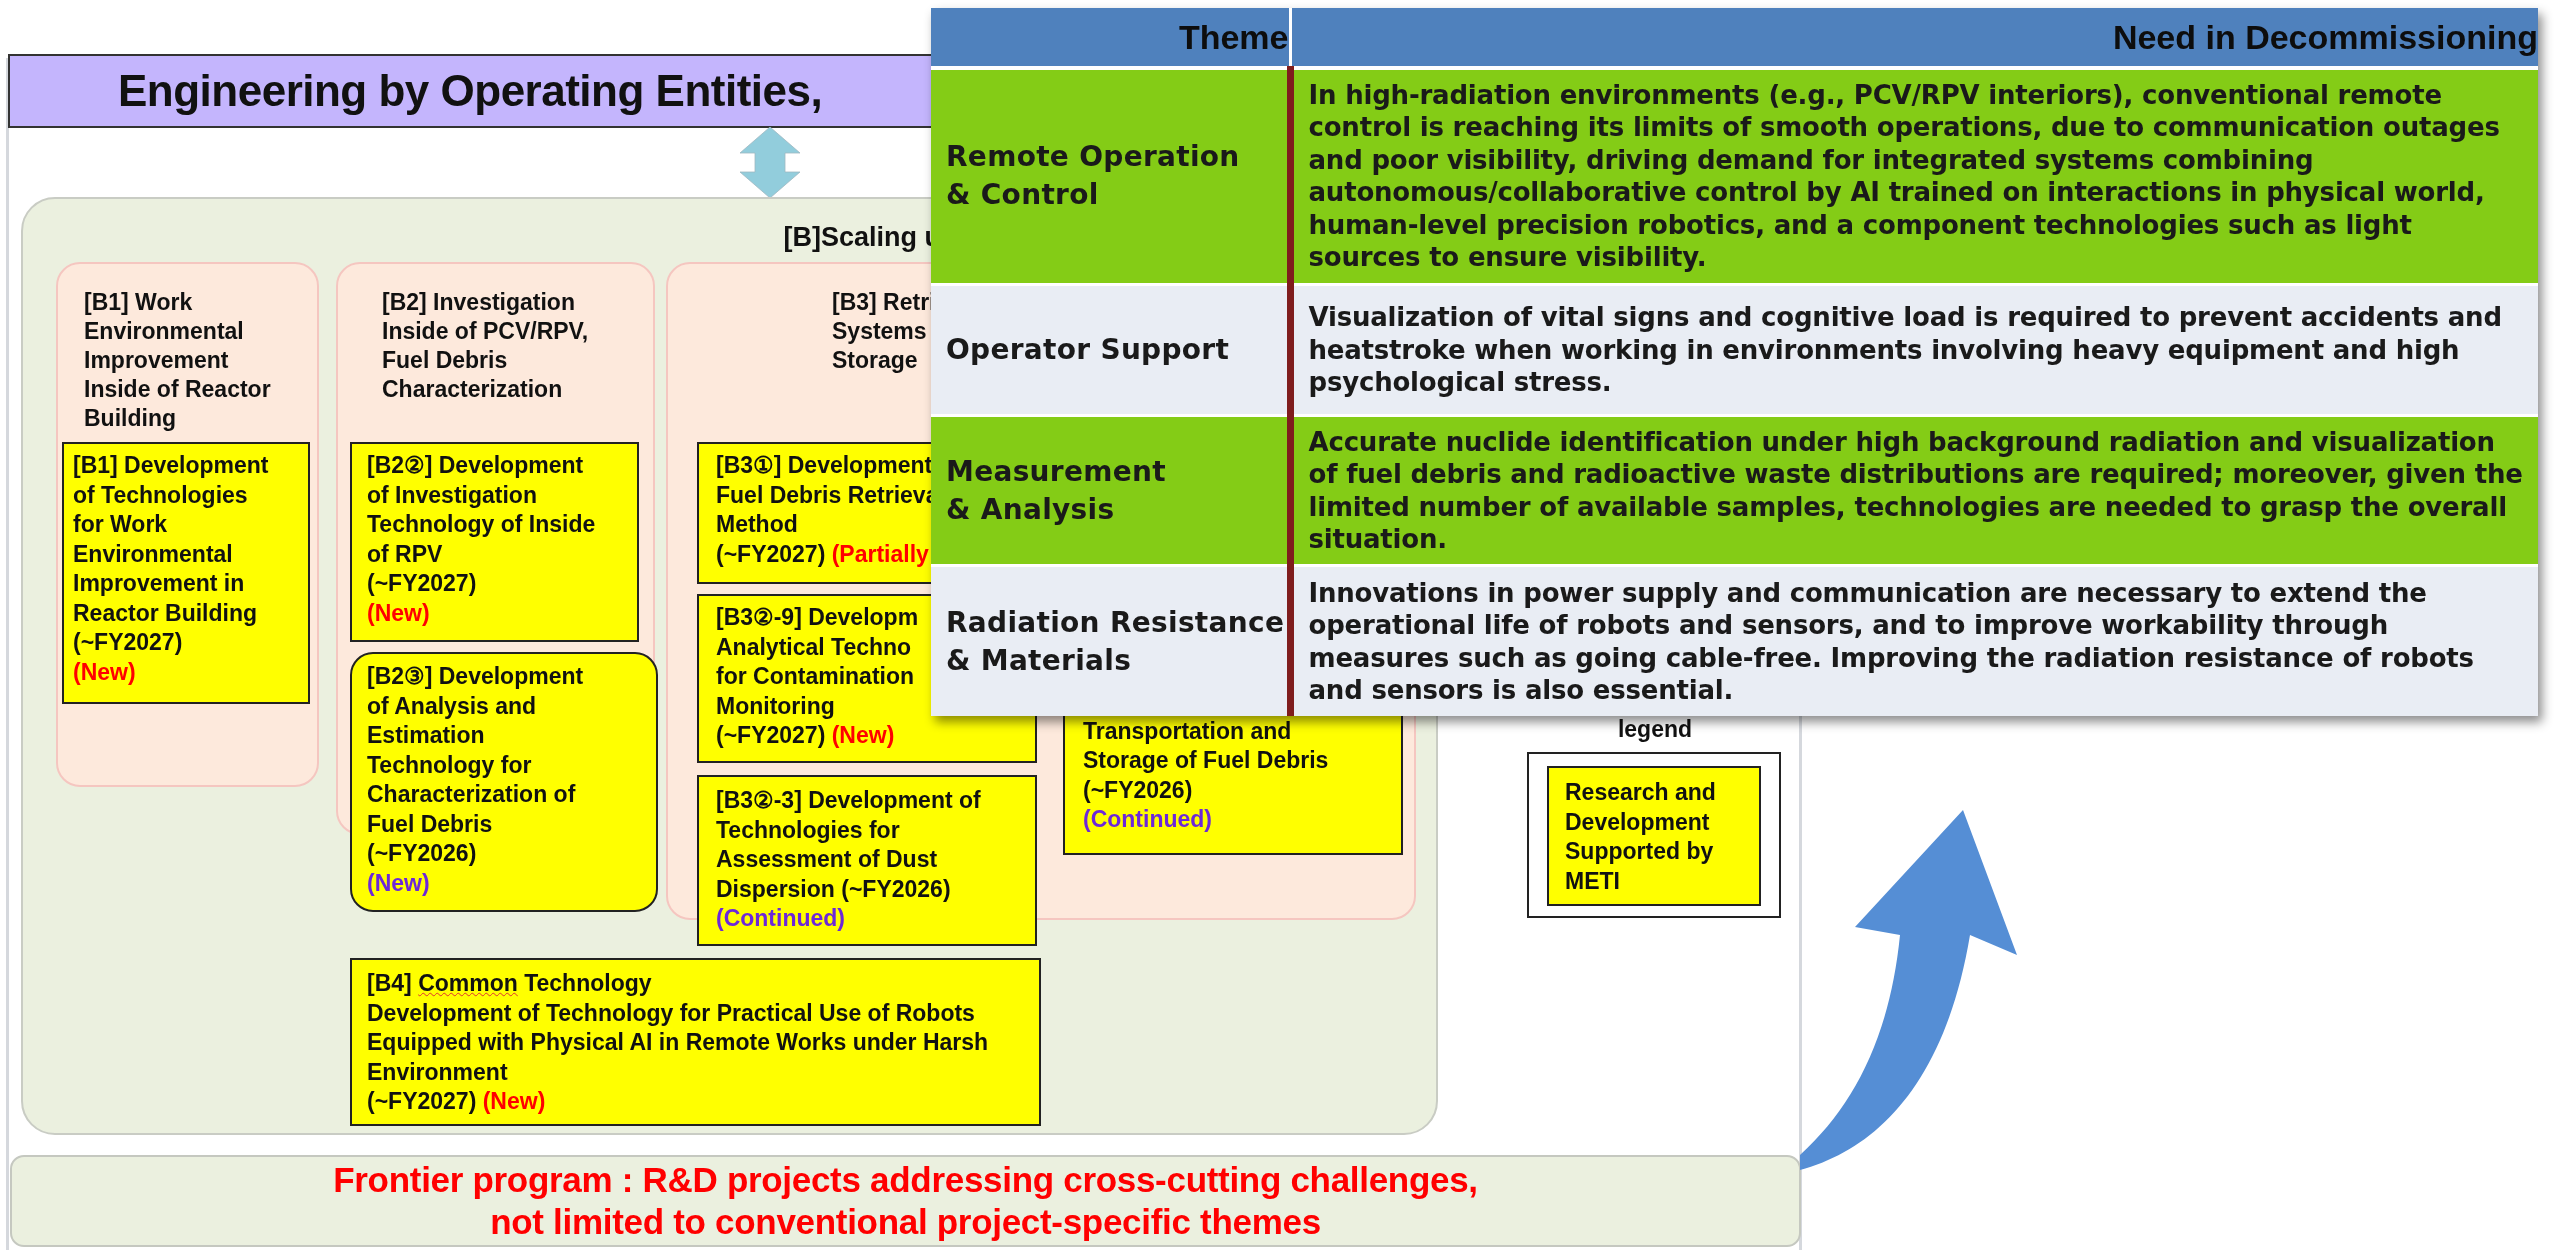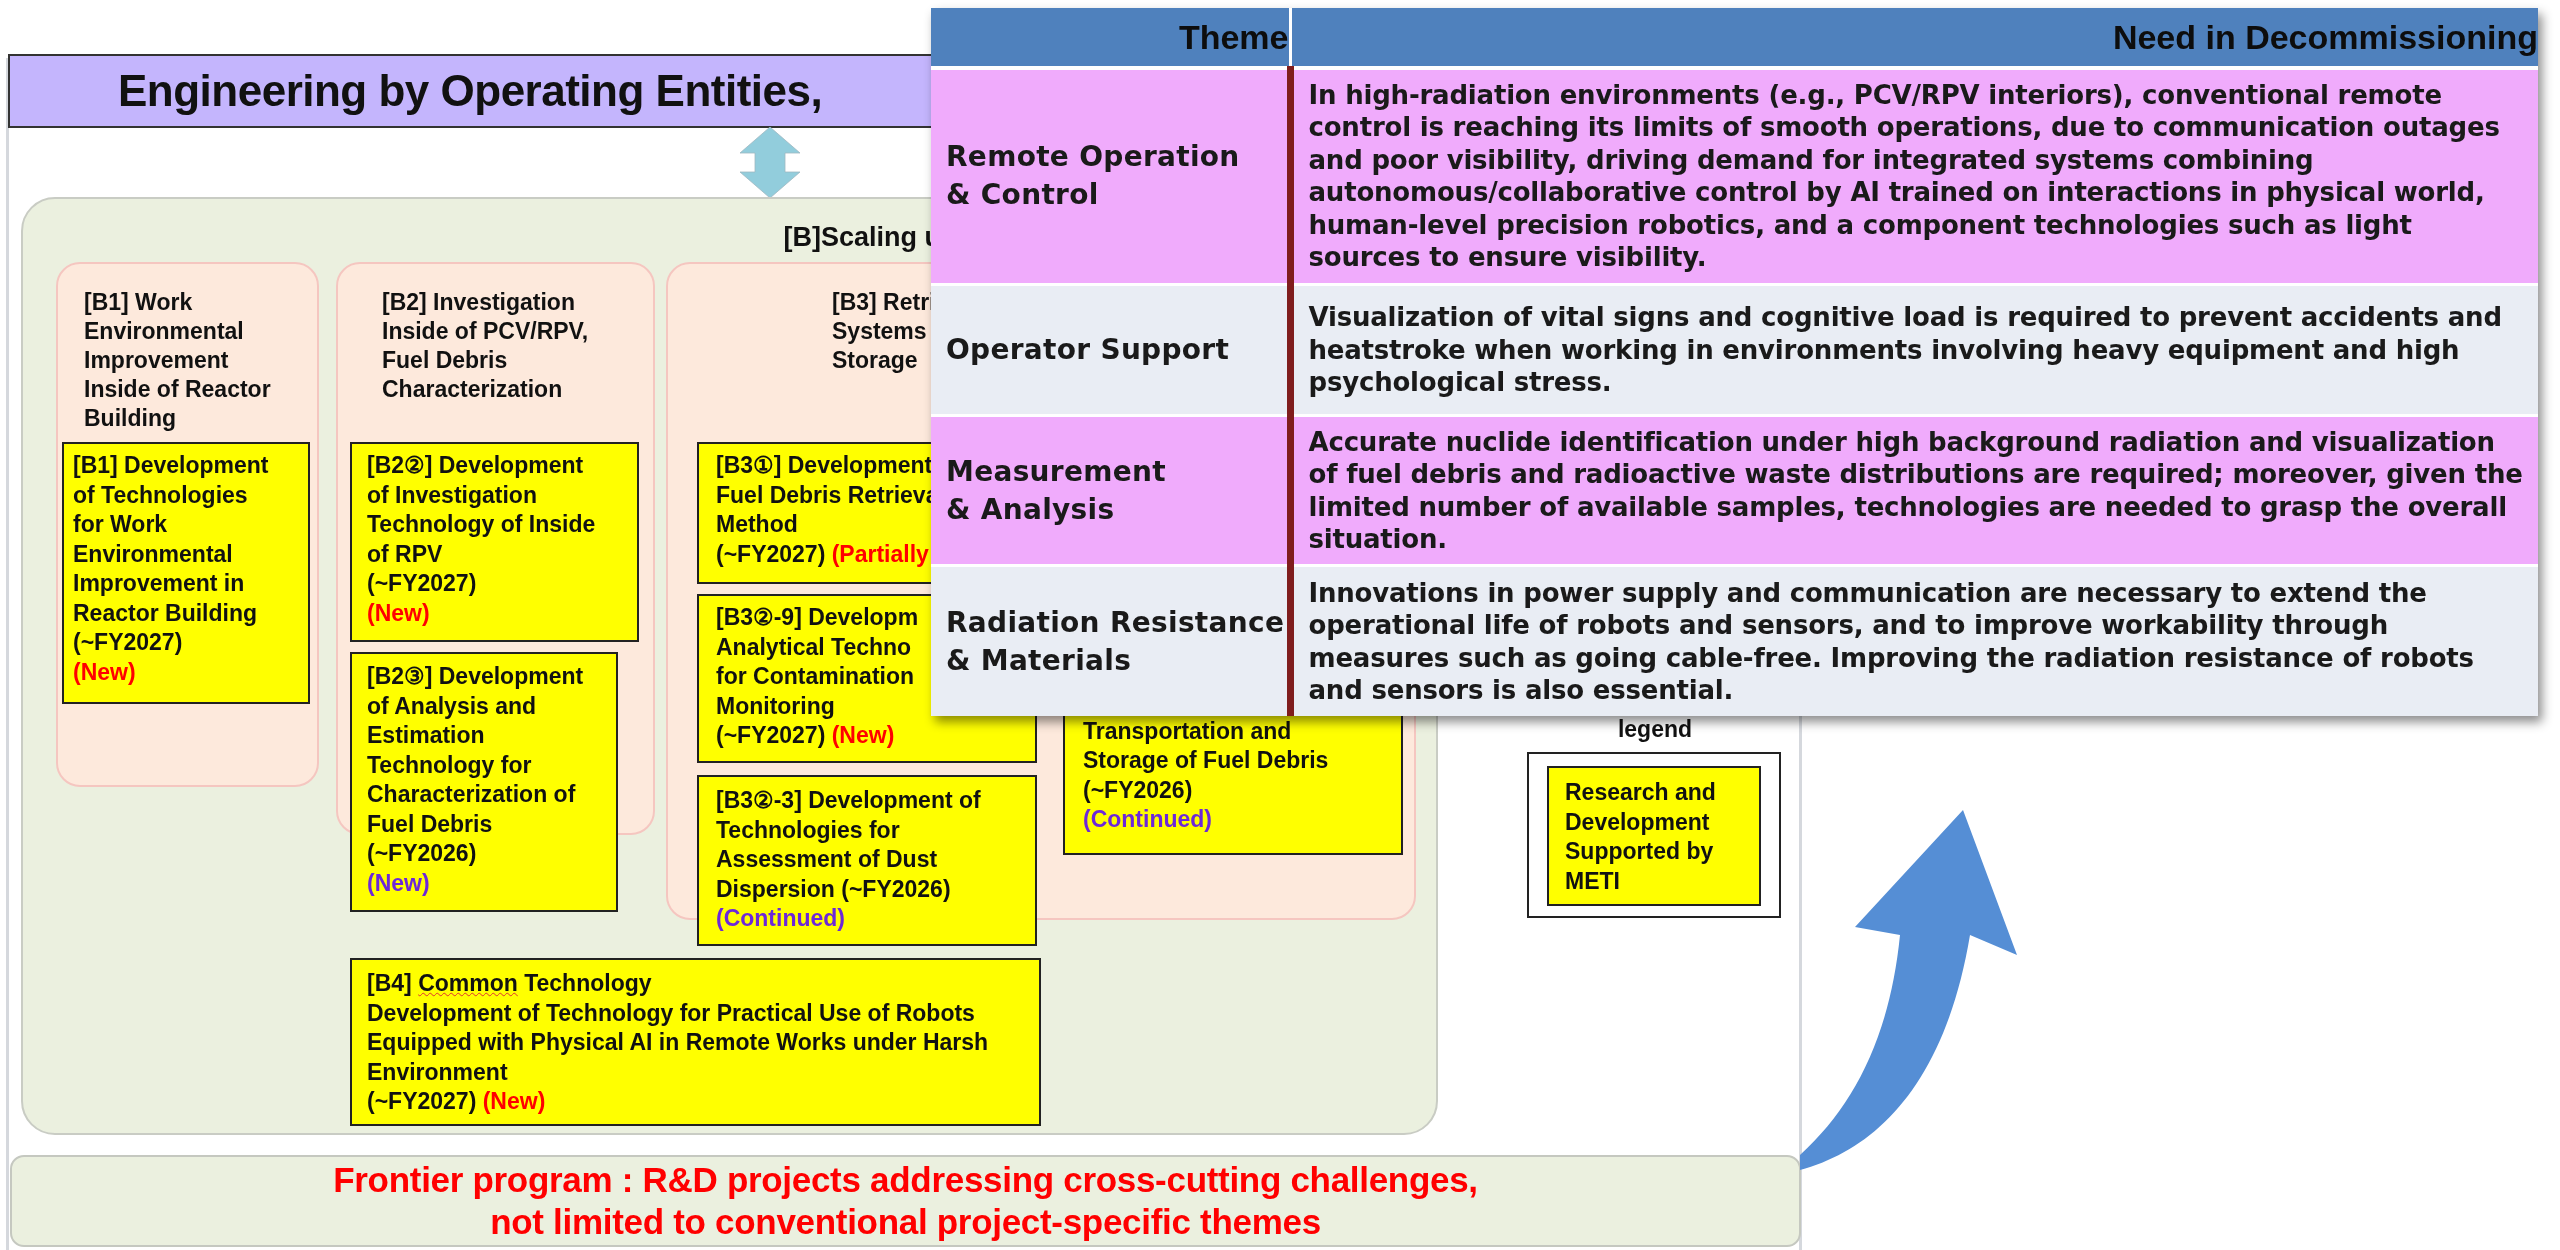--- a/index.html
+++ b/index.html
@@ -87,21 +87,21 @@
     border-right: 3px solid #fff; border-bottom: 4px solid #fff;
   }
   .needs-table th:last-child { border-right: none; }
   .needs-table td {
     font-family: "DejaVu Sans", sans-serif; font-weight: bold;
     color: #1a1a1a; vertical-align: middle;
     border-right: 7px solid #7f1d1d; border-bottom: 3px solid #fff;
   }
   .needs-table td.theme { font-size: 28px; line-height: 38px; padding: 0 0 0 15px; letter-spacing: 0.3px; }
   .needs-table td.need { font-size: 26px; line-height: 32.5px; padding: 4px 12px 4px 15px; border-right: none; letter-spacing: -0.2px; }
-  .needs-table tr.odd td { background: #f0abfc; }
+  .needs-table tr.odd td { background: #84cc16; }
   .needs-table tr.even td { background: #e9edf4; }
   .needs-table tr:last-child td { border-bottom: none; }
 </style>
 </head>
 <body>
 
 <div class="abs frame-left"></div>
 <div class="abs frame-right"></div>
 
 <div class="abs title-bar">
@@ -142,21 +142,21 @@
   <div>Characterization</div>
 </div>
 <div class="abs ybox" style="left:350px;top:442px;width:289px;height:200px;padding-left:15px;">
   <div>[B2②] Development</div>
   <div>of Investigation</div>
   <div>Technology of Inside</div>
   <div>of RPV</div>
   <div>(~FY2027)</div>
   <div class="red">(New)</div>
 </div>
-<div class="abs ybox" style="left:350px;top:652px;width:268px;height:260px;padding-left:15px;padding-top:8px;">
+<div class="abs ybox" style="left:350px;top:652px;width:308px;height:260px;padding-left:15px;padding-top:8px;border-radius:23px;">
   <div>[B2③] Development</div>
   <div>of Analysis and</div>
   <div>Estimation</div>
   <div>Technology for</div>
   <div>Characterization of</div>
   <div>Fuel Debris</div>
   <div>(~FY2026)</div>
   <div class="green">(New)</div>
 </div>
 

